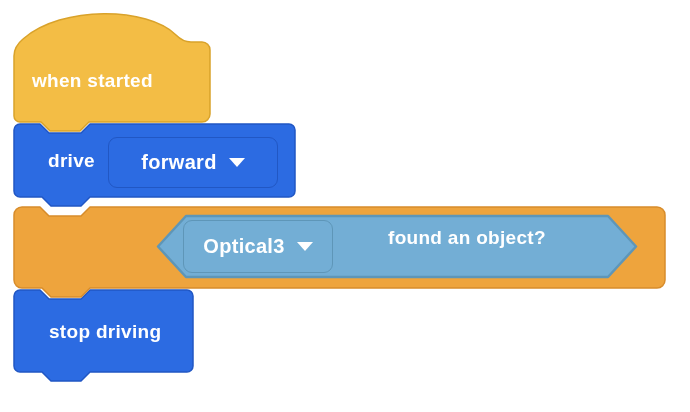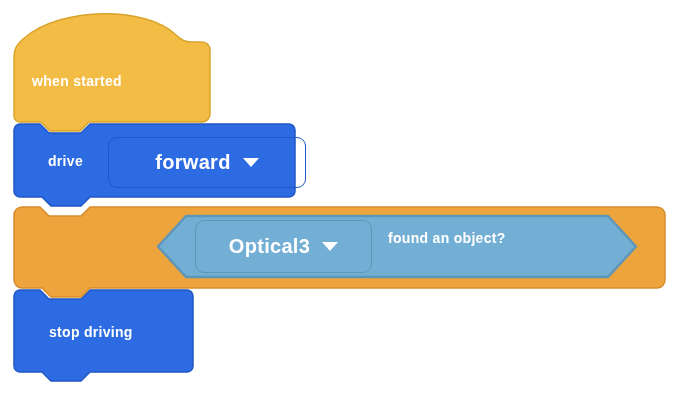--- a/index.html
+++ b/index.html
@@ -3,44 +3,44 @@
 <meta charset="utf-8">
 <style>
   html,body { margin:0; padding:0; background:#ffffff; }
   #stage {
     position:relative; width:690px; height:412px; background:#ffffff;
     font-family:"Liberation Sans", sans-serif; overflow:hidden;
   }
   #blocks-svg { position:absolute; left:0; top:0; }
   .block-label {
     position:absolute; transform:translateY(-50%);
-    color:#ffffff; font-weight:700; font-size:14px; white-space:nowrap;
+    color:#ffffff; font-weight:700; font-size:19px; white-space:nowrap;
     letter-spacing:0.3px; user-select:none;
   }
   .dropdown {
     position:absolute; box-sizing:border-box; border-radius:9px;
     display:flex; align-items:center; justify-content:center; gap:12px;
     cursor:pointer;
   }
   .dropdown .dd-label {
     color:#ffffff; font-weight:700; font-size:20px; letter-spacing:0.3px;
     white-space:nowrap; user-select:none;
   }
   .caret {
     width:0; height:0;
     border-left:8px solid transparent;
     border-right:8px solid transparent;
     border-top:9px solid #ffffff;
   }
   #drive-dropdown {
-    left:108px; top:137px; width:198px; height:51px;
+    left:108px; top:137px; width:170px; height:51px;
     border:1.5px solid #2157c4;
   }
   #optical-dropdown {
-    left:195px; top:220px; width:177px; height:53px;
+    left:183px; top:220px; width:150px; height:53px;
     border:1.5px solid #5e96b8;
   }
 </style>
 </head>
 <body>
 
 <div id="stage">
 
   <svg id="blocks-svg" width="690" height="412" viewBox="0 0 690 412">
 

